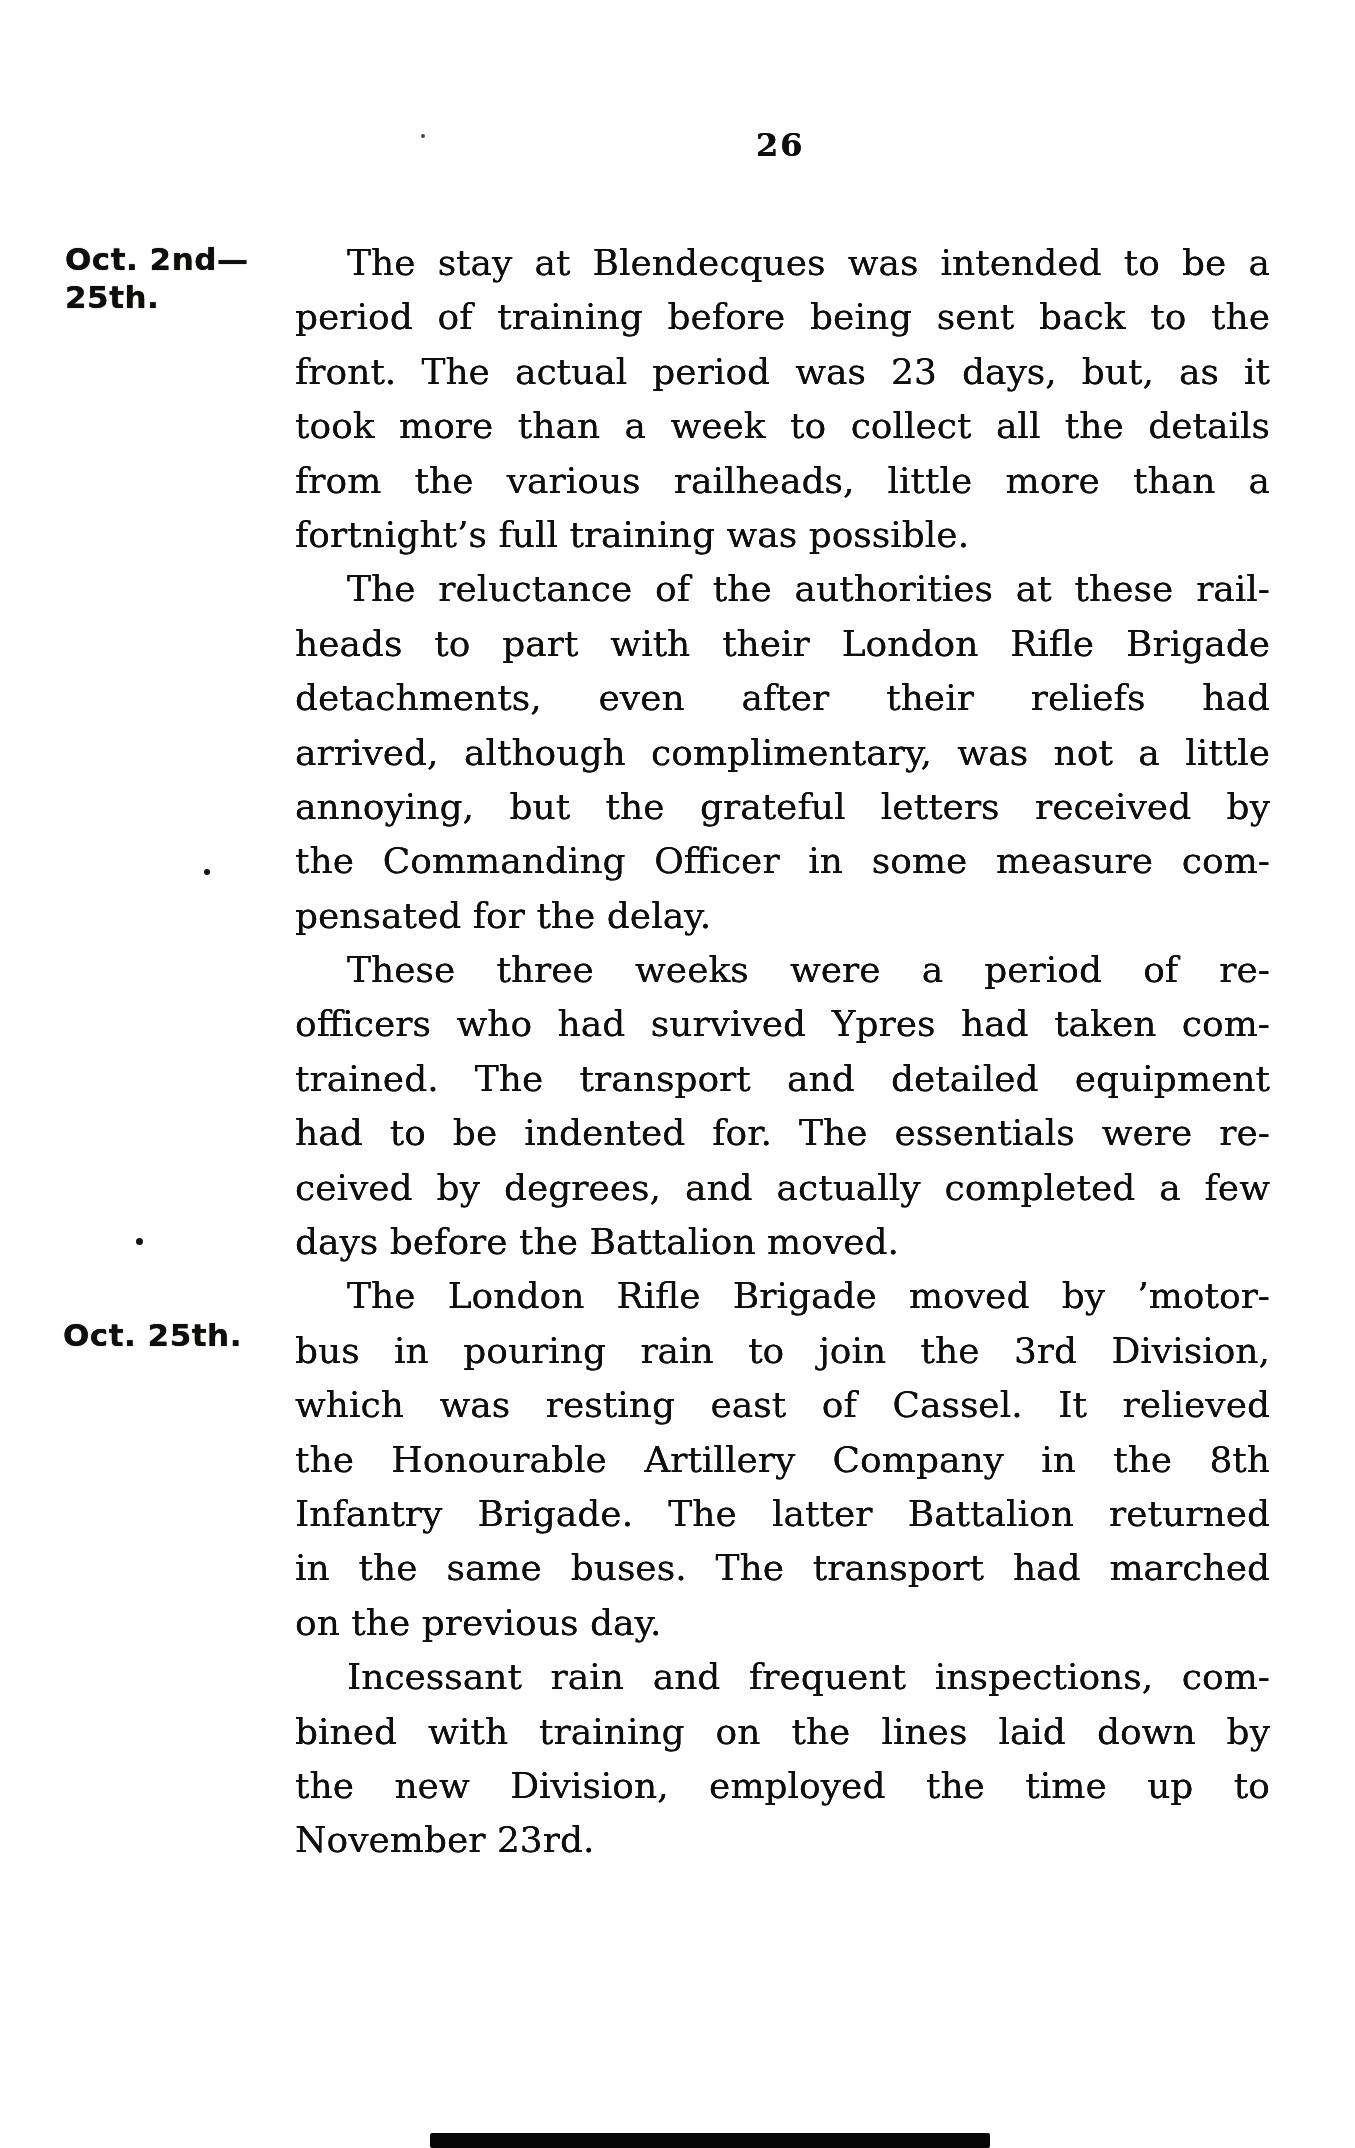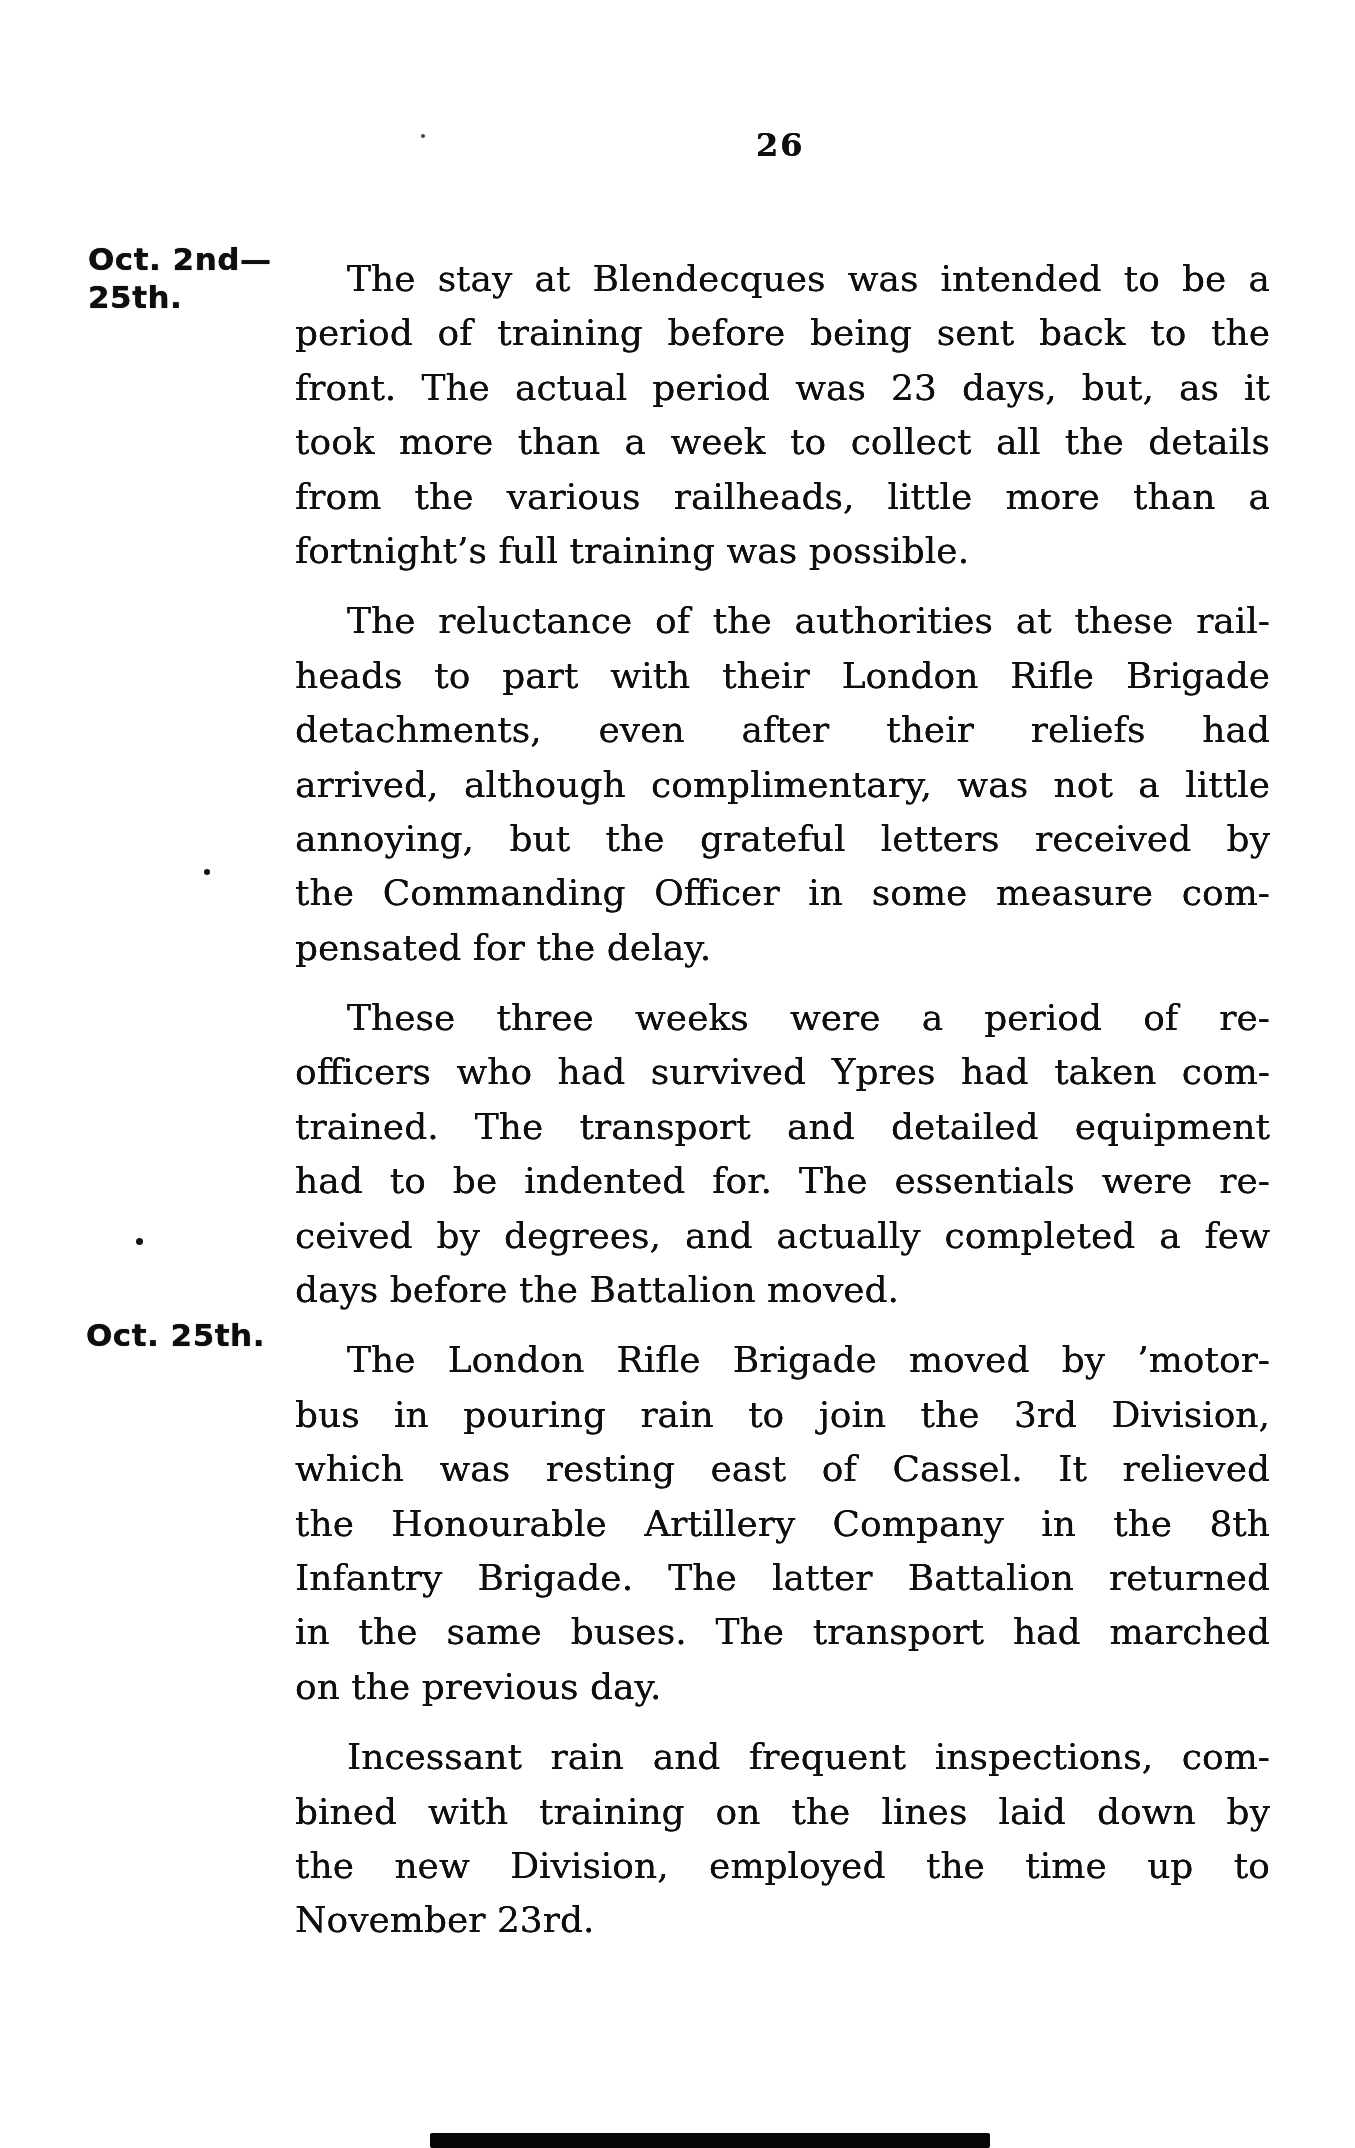--- a/index.html
+++ b/index.html
@@ -25,31 +25,30 @@
     left:295px;top:236px;width:975px;
     font-size:36px;line-height:54.4px;
     text-shadow:0 0 0.5px currentColor;
   }
   .line{
     height:54.4px;
     text-align:justify;
     text-align-last:justify;
     white-space:nowrap;
   }
-  .line.para-first{text-indent:52px;margin-top:16px;}
+  .line.para-first{text-indent:52px;}
   .line.para-last{text-align:center;text-align-last:left;white-space:normal;}
   .margin-note{
     position:absolute;
     font-family:"DejaVu Sans", sans-serif;
     font-weight:bold;
     font-size:31px;line-height:38px;
     letter-spacing:0.5px;
     color:var(--ink,#0e0e0c);
     text-shadow:0 0 0.8px currentColor;
-    margin-left:23px;
   }
   .note-1{left:65px;top:240px;}
   .note-2{left:63px;top:1316px;}
   .speck{position:absolute;background:#15120f;border-radius:50%;}
   .speck-a{left:421px;top:134px;width:4px;height:4px;opacity:.8;}
   .speck-b{left:204px;top:869px;width:6px;height:6px;}
   .speck-c{left:136px;top:1238px;width:7px;height:7px;}
   .bottom-bar{
     position:absolute;
     left:430px;top:2133px;width:560px;height:15px;

